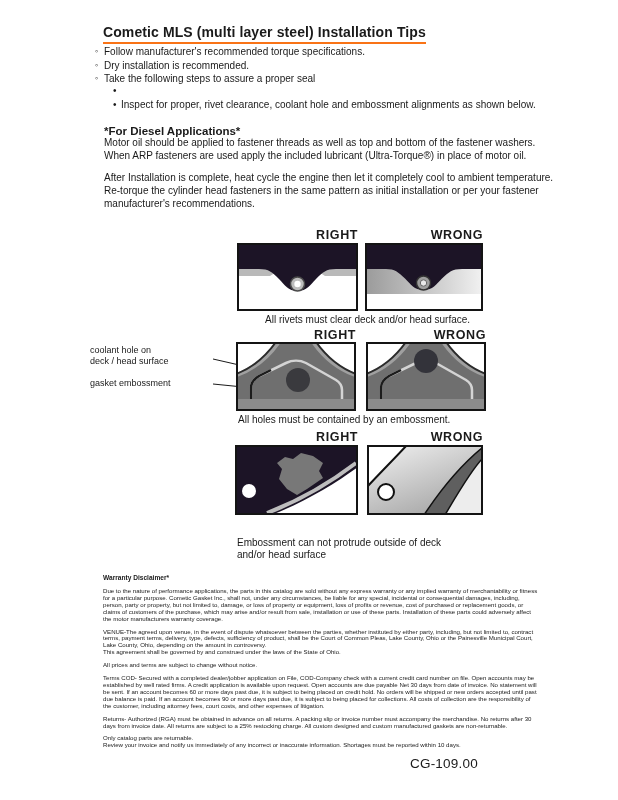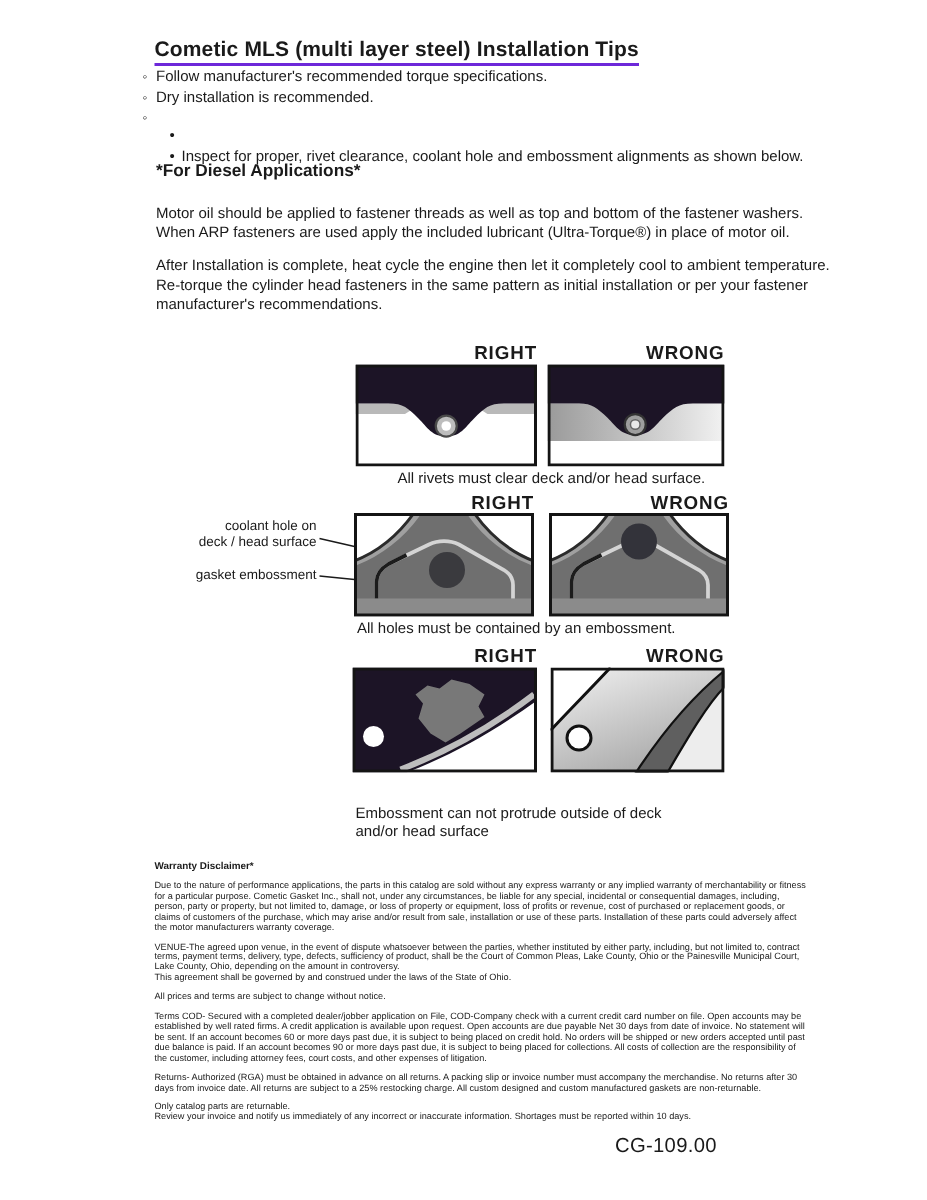--- a/index.html
+++ b/index.html
@@ -5,34 +5,34 @@
   * { margin:0; padding:0; box-sizing:border-box; }
   html,body { background:#e9e9e9; }
   .page {
     position:relative; width:618px; height:800px; background:#ffffff;
     font-family:"Liberation Sans", sans-serif; color:#1a1a1a; overflow:hidden;
     margin:0 auto;
   }
   .abs { position:absolute; }
   .page-title {
     left:103px; top:24px; font-size:14px; font-weight:bold;
-    border-bottom:2px solid #6d28d9; padding-bottom:2px; letter-spacing:.1px;
+    border-bottom:2px solid #f97316; padding-bottom:2px; letter-spacing:.1px;
   }
   .bullet-list { left:95px; top:45px; font-size:10px; line-height:13.5px; }
   .bullet-item { display:flex; }
   .bullet-marker { width:9px; font-size:9px; }
   .sub-list { left:113px; top:84px; font-size:10px; line-height:13.5px; }
   .sub-marker { width:8px; font-size:10px; }
-  .diesel-heading { left:104px; top:108px; font-size:11.5px; font-weight:bold; }
+  .diesel-heading { left:104px; top:125px; font-size:11.5px; font-weight:bold; }
   .body-para { left:104px; width:452px; font-size:10px; line-height:13px; }
   .p1 { top:136px; } .p2 { top:171px; } .p3 { top:212px; }
   .col-label { font-size:12.5px; font-weight:bold; letter-spacing:.6px; text-align:right; }
   .caption { font-size:10px; line-height:11.5px; white-space:pre-line; }
   .panel svg { display:block; }
-  .callout { font-size:9px; line-height:11px; text-align:right; white-space:pre-line; }
+  .callout { font-size:9px; line-height:11px; text-align:left; white-space:pre-line; }
   .warranty { left:103px; top:574px; width:437px; }
   .warranty-heading { font-size:6.6px; font-weight:bold; margin-bottom:7px; }
   .warranty p { font-size:6.1px; line-height:6.9px; margin-bottom:6px; white-space:pre-line; }
   .doc-code { left:410px; top:756px; font-size:13.5px; letter-spacing:.2px; }
 </style>
 </head>
 <body>
 
 <div class="page">
 
@@ -42,20 +42,21 @@
     <div class="bullet-item">
       <span class="bullet-marker">◦</span>
       <span>Follow manufacturer's recommended torque specifications.</span>
     </div>
     <div class="bullet-item">
       <span class="bullet-marker">◦</span>
       <span>Dry installation is recommended.</span>
     </div>
     <div class="bullet-item">
       <span class="bullet-marker">◦</span>
+      <span>Take the following steps to assure a proper seal</span>
     </div>
   </div>
   <div class="abs sub-list">
     <div class="bullet-item">
       <span class="sub-marker">•</span>
     </div>
     <div class="bullet-item">
       <span class="sub-marker">•</span>
       <span>Inspect for proper, rivet clearance, coolant hole and embossment alignments as shown below.</span>
     </div>

